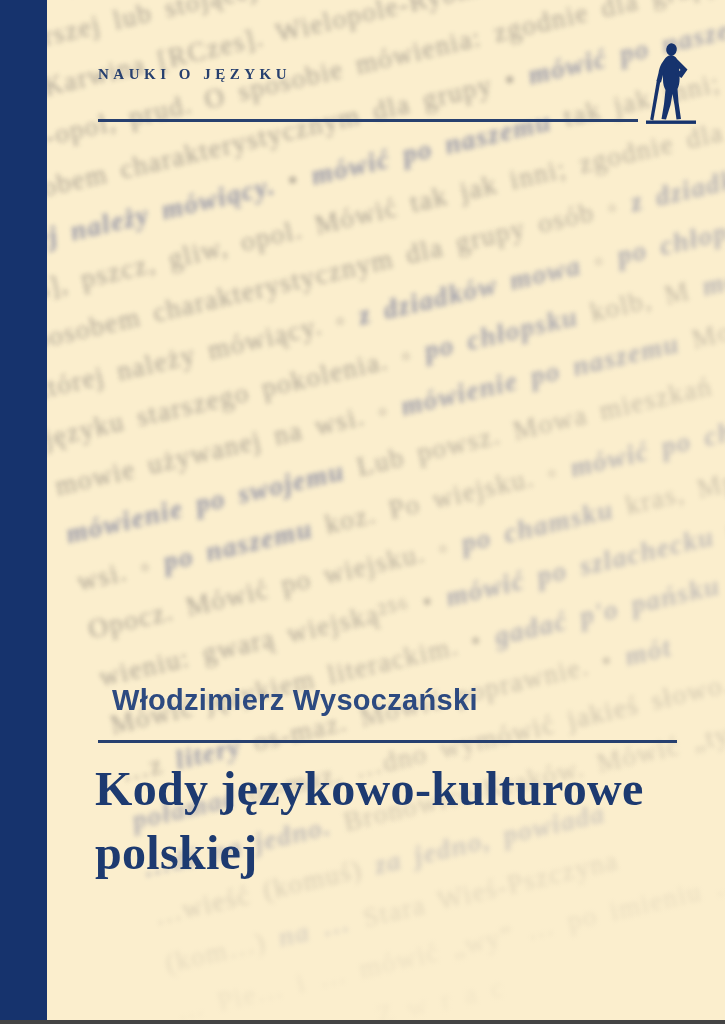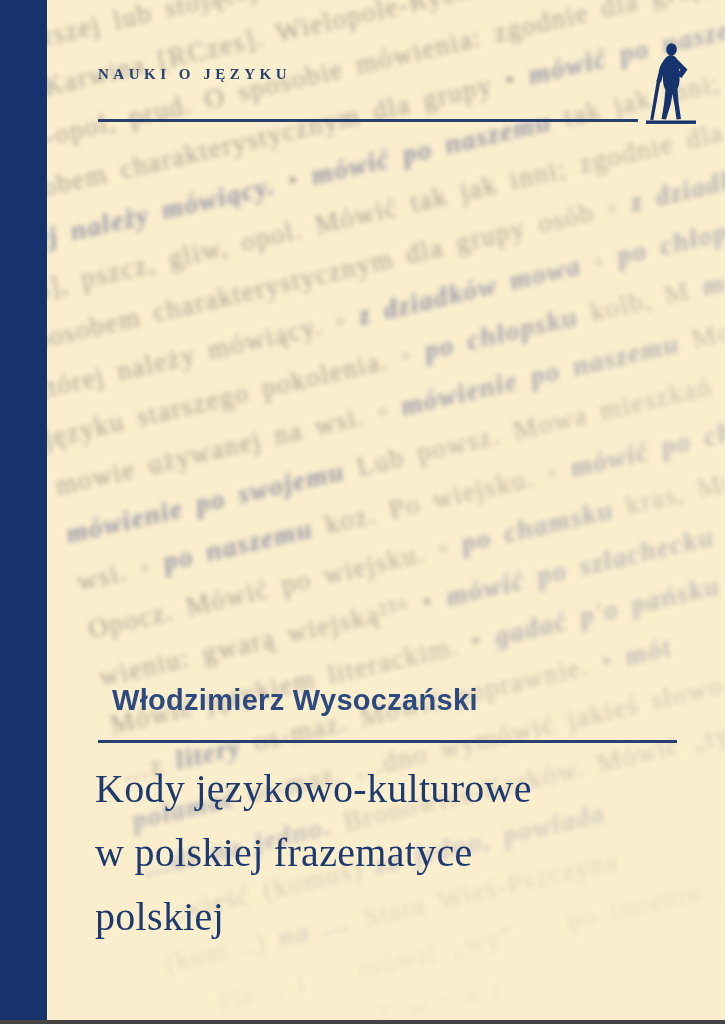--- a/index.html
+++ b/index.html
@@ -84,22 +84,22 @@
     left:97px;top:684px;
     font-family:"Liberation Sans",sans-serif;
     font-size:29px;font-weight:600;
     letter-spacing:.3px;
     color:var(--author-navy);
     margin-left:15px;
   }
   .title{
     left:95px;top:757px;width:610px;
     font-family:"Liberation Serif",serif;
-    font-size:40px;line-height:64px;
-    font-weight:400;letter-spacing:.3px;
+    font-size:48px;line-height:64px;
+    font-weight:700;letter-spacing:.3px;
     color:var(--title-navy);
   }
   .title div{white-space:nowrap;}
 </style>
 </head>
 <body>
 
 <div class="cover">
 
   <div class="bg-rotated" style="transform: rotate(-13deg); filter: blur(2.6px);">
@@ -143,17 +143,16 @@
     <path d="M25.5 19.5 C21.5 22 19.5 27 18.5 33 L16.5 41 21 42.5 23.5 33 26.5 26 Z"></path>
     <path d="M17 39.5 L20.5 40.6 13.3 80.5 10.2 79.6 Z"></path>
     <rect x="6" y="80.5" width="50" height="3.4"></rect>
   </svg>
 
   <div class="fg author">Włodzimierz Wysoczański</div>
   <div class="fg rule author-rule"></div>
 
   <div class="fg title">
     <div>Kody językowo-kulturowe</div>
-    <div>w polskiej frazematyce</div>
     <div>polskiej</div>
   </div>
 
 </div>
 
 </body></html>

